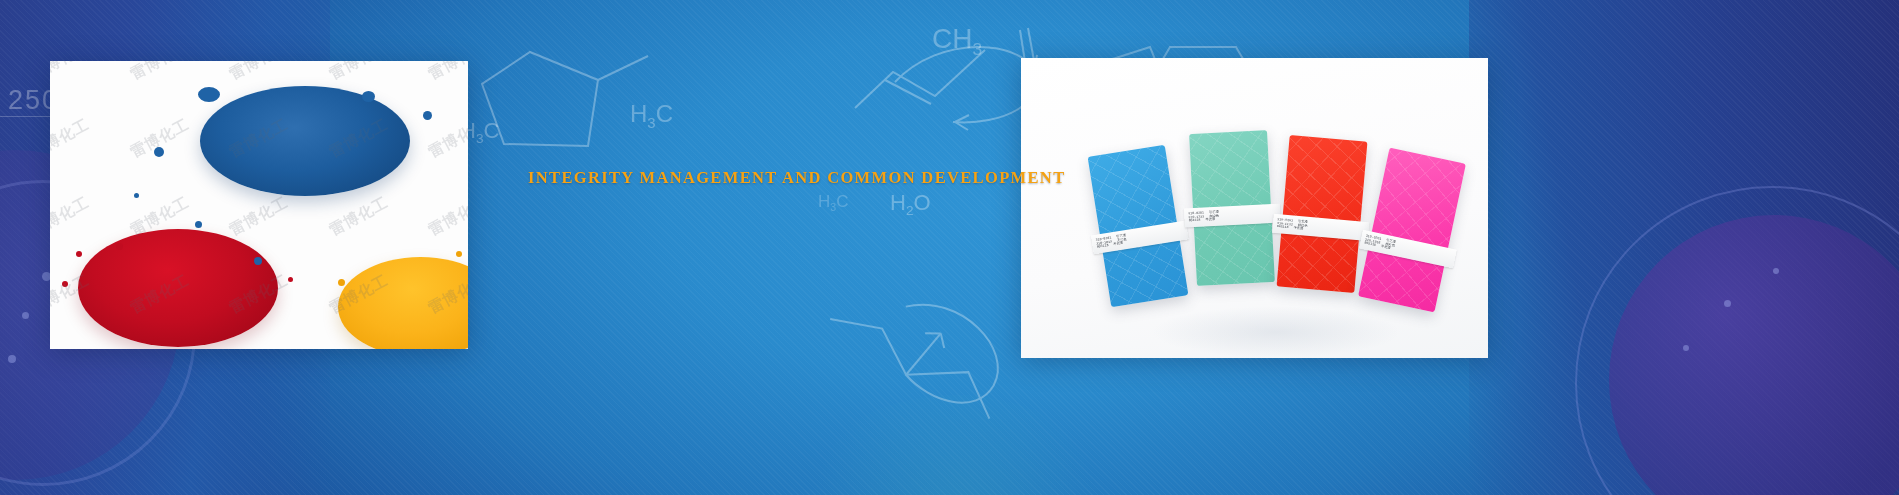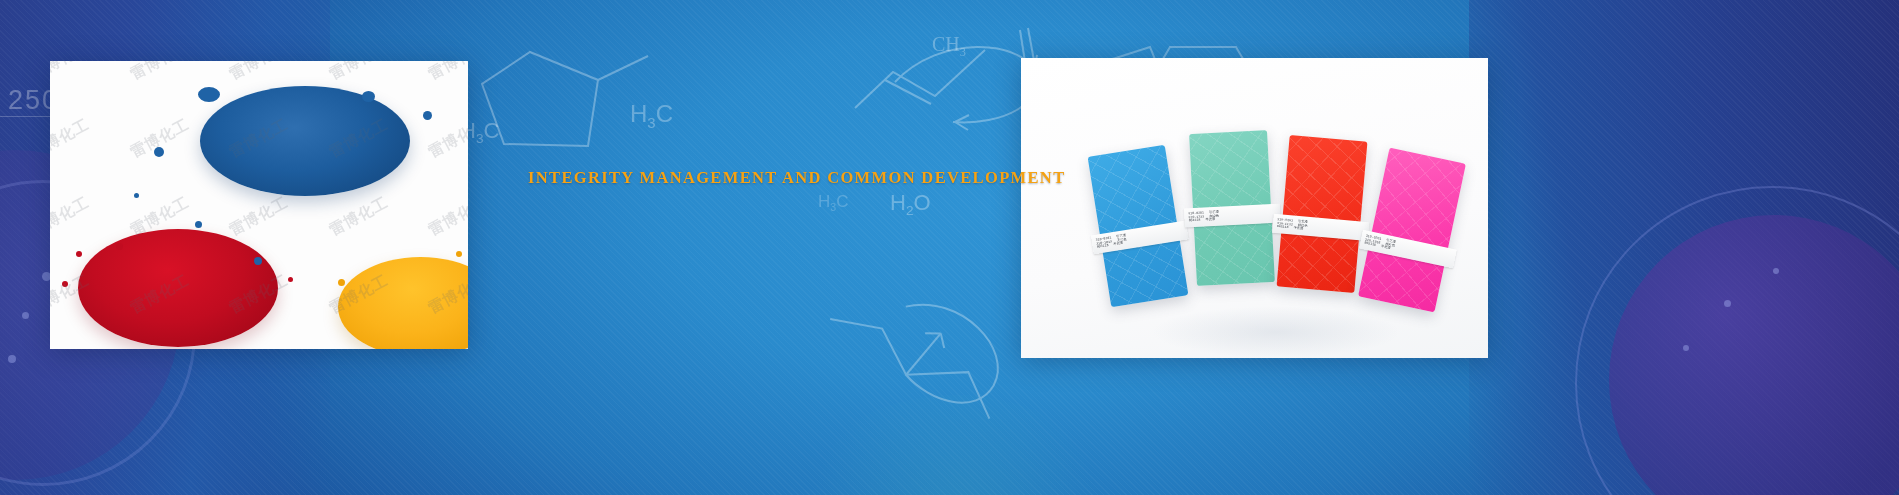--- a/index.html
+++ b/index.html
@@ -200,21 +200,21 @@
   </div>
   <div class="mol" style="left:830px;top:270px;transform:rotate(40deg);">
     <svg width="200" height="140" viewBox="0 0 200 140">
       <path d="M10,118 L56,92 L104,112 L150,70 L196,92" fill="none" stroke="#ffffff" stroke-width="2"></path>
       <path d="M104,112 L104,58" fill="none" stroke="#ffffff" stroke-width="2"></path>
       <path d="M60,60 C95,14 170,24 178,64 C184,98 140,118 104,112" fill="none" stroke="#ffffff" stroke-width="2"></path>
       <path d="M104,58 l-12,10 M104,58 l12,9" fill="none" stroke="#ffffff" stroke-width="2"></path>
     </svg>
   </div>
 
-  <div class="mol-label" style="left:932px;top:33px;font-size:20px;font-family:Liberation Serif, serif;">
+  <div class="mol-label" style="left:932px;top:23px;font-size:28px;">
     <span>CH</span><sub>3</sub>
   </div>
   <div class="mol-label" style="left:630px;top:100px;font-size:24px;">
     <span>H</span><sub>3</sub><span>C</span>
   </div>
   <div class="mol-label" style="left:460px;top:118px;font-size:22px;">
     <span>H</span><sub>3</sub><span>C</span>
   </div>
   <div class="mol-label" style="left:890px;top:190px;font-size:22px;">
     <span>H</span><sub>2</sub><span>O</span>

